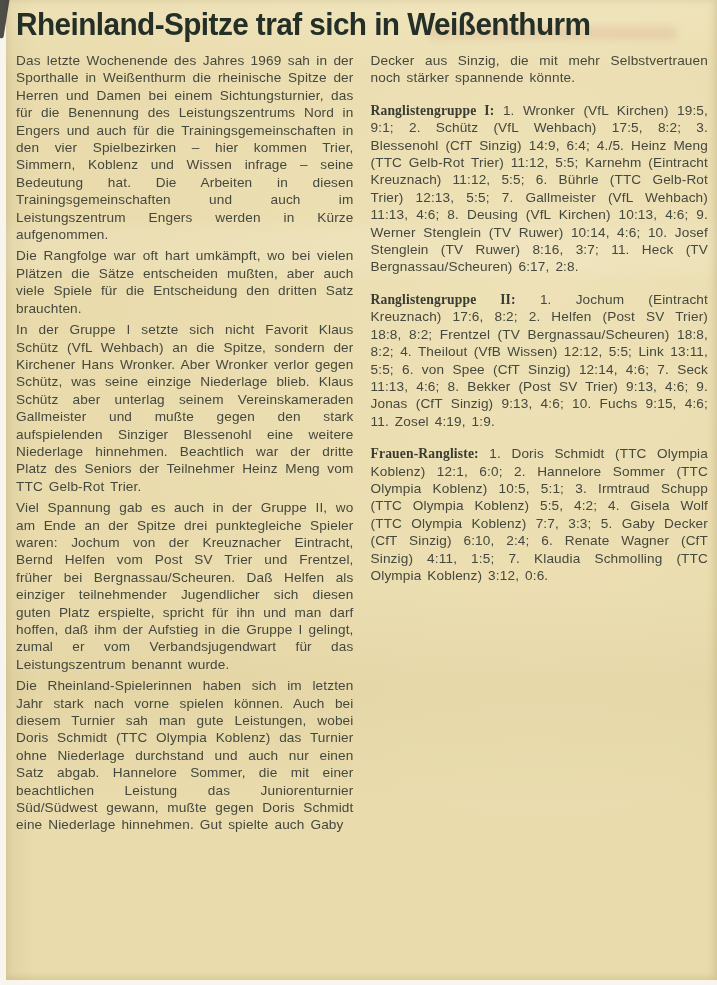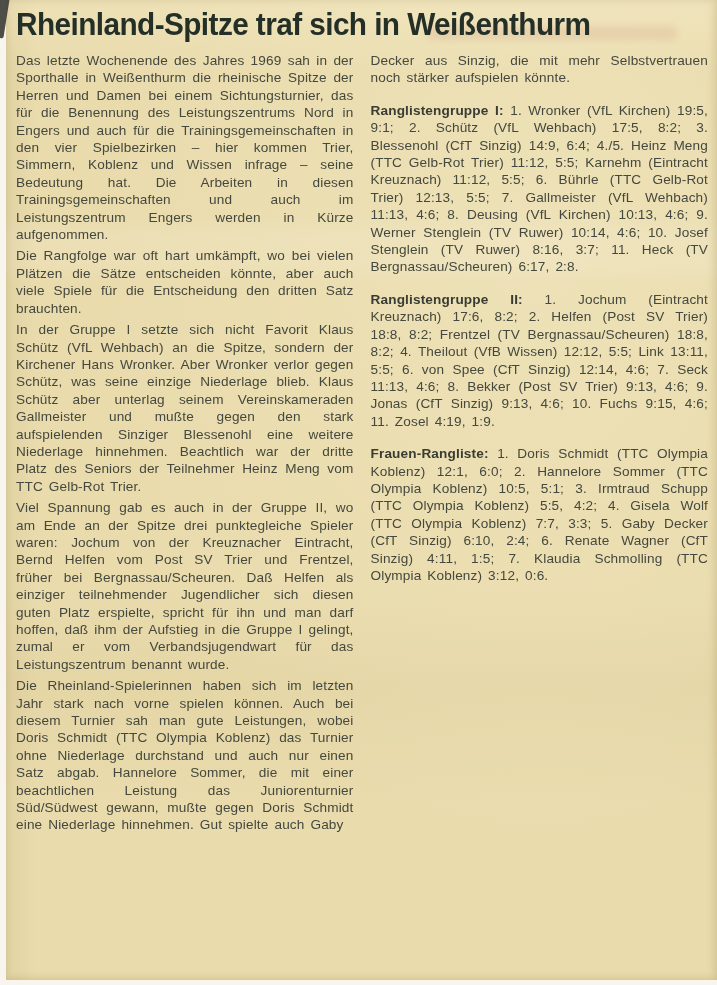--- a/index.html
+++ b/index.html
@@ -58,42 +58,42 @@
   .col p {
     margin: 0 0 4px 0;
     font-size: 13.6px;
     line-height: 17.4px;
     text-align: justify;
     color: #45483e;
     letter-spacing: 0.15px;
     word-spacing: 2px;
   }
   .col p.rank-para { margin-top: 15px; }
-  .rank-label { font-weight: bold; color: #393c33; }
+  .rank-label { font-weight: bold; color: #393c33; font-family: Liberation Serif, serif; }
 </style>
 </head>
 <body>
 
 <div class="paper">
   <div class="print-bleed"></div>
 
   <h1 class="headline">Rheinland-Spitze traf sich in Weißenthurm</h1>
 
   <div class="columns">
 
     <div class="col">
       <p>Das letzte Wochenende des Jahres 1969 sah in der Sporthalle in Weißenthurm die rheinische Spitze der Herren und Damen bei einem Sichtungsturnier, das für die Benennung des Leistungszentrums Nord in Engers und auch für die Trainingsgemeinschaften in den vier Spielbezirken – hier kommen Trier, Simmern, Koblenz und Wissen infrage – seine Bedeutung hat. Die Arbeiten in diesen Trainingsgemeinschaften und auch im Leistungszentrum Engers werden in Kürze aufgenommen.</p>
-      <p>Die Rangfolge war oft hart umkämpft, wo bei vielen Plätzen die Sätze entscheiden könnte, aber auch viele Spiele für die Entscheidung den dritten Satz brauchten.</p>
+      <p>Die Rangfolge war oft hart umkämpft, wo bei vielen Plätzen die Sätze entscheiden mußten, aber auch viele Spiele für die Entscheidung den dritten Satz brauchten.</p>
       <p>In der Gruppe I setzte sich nicht Favorit Klaus Schütz (VfL Wehbach) an die Spitze, sondern der Kirchener Hans Wronker. Aber Wronker verlor gegen Schütz, was seine einzige Niederlage blieb. Klaus Schütz aber unterlag seinem Vereinskameraden Gallmeister und mußte gegen den stark aufspielenden Sinziger Blessenohl eine weitere Niederlage hinnehmen. Beachtlich war der dritte Platz des Seniors der Teilnehmer Heinz Meng vom TTC Gelb-Rot Trier.</p>
       <p>Viel Spannung gab es auch in der Gruppe II, wo am Ende an der Spitze drei punktegleiche Spieler waren: Jochum von der Kreuznacher Eintracht, Bernd Helfen vom Post SV Trier und Frentzel, früher bei Bergnassau/Scheuren. Daß Helfen als einziger teilnehmender Jugendlicher sich diesen guten Platz erspielte, spricht für ihn und man darf hoffen, daß ihm der Aufstieg in die Gruppe I gelingt, zumal er vom Verbandsjugendwart für das Leistungszentrum benannt wurde.</p>
       <p>Die Rheinland-Spielerinnen haben sich im letzten Jahr stark nach vorne spielen können. Auch bei diesem Turnier sah man gute Leistungen, wobei Doris Schmidt (TTC Olympia Koblenz) das Turnier ohne Niederlage durchstand und auch nur einen Satz abgab. Hannelore Sommer, die mit einer beachtlichen Leistung das Juniorenturnier Süd/Südwest gewann, mußte gegen Doris Schmidt eine Niederlage hinnehmen. Gut spielte auch Gaby</p>
     </div>
 
     <div class="col">
-      <p>Decker aus Sinzig, die mit mehr Selbstvertrauen noch stärker aufspielen könnte.</p>
+      <p>Decker aus Sinzig, die mit mehr Selbstvertrauen noch stärker spannende könnte.</p>
 
       <p class="rank-para"><span class="rank-label">Ranglistengruppe I:</span> <span>1. Wronker (VfL Kirchen) 19:5, 9:1; 2. Schütz (VfL Wehbach) 17:5, 8:2; 3. Blessenohl (CfT Sinzig) 14:9, 6:4; 4./5. Heinz Meng (TTC Gelb-Rot Trier) 11:12, 5:5; Karnehm (Eintracht Kreuznach) 11:12, 5:5; 6. Bührle (TTC Gelb-Rot Trier) 12:13, 5:5; 7. Gallmeister (VfL Wehbach) 11:13, 4:6; 8. Deusing (VfL Kirchen) 10:13, 4:6; 9. Werner Stenglein (TV Ruwer) 10:14, 4:6; 10. Josef Stenglein (TV Ruwer) 8:16, 3:7; 11. Heck (TV Bergnassau/Scheuren) 6:17, 2:8.</span></p>
 
       <p class="rank-para"><span class="rank-label">Ranglistengruppe II:</span> <span>1. Jochum (Eintracht Kreuznach) 17:6, 8:2; 2. Helfen (Post SV Trier) 18:8, 8:2; Frentzel (TV Bergnassau/Scheuren) 18:8, 8:2; 4. Theilout (VfB Wissen) 12:12, 5:5; Link 13:11, 5:5; 6. von Spee (CfT Sinzig) 12:14, 4:6; 7. Seck 11:13, 4:6; 8. Bekker (Post SV Trier) 9:13, 4:6; 9. Jonas (CfT Sinzig) 9:13, 4:6; 10. Fuchs 9:15, 4:6; 11. Zosel 4:19, 1:9.</span></p>
 
       <p class="rank-para"><span class="rank-label">Frauen-Rangliste:</span> <span>1. Doris Schmidt (TTC Olympia Koblenz) 12:1, 6:0; 2. Hannelore Sommer (TTC Olympia Koblenz) 10:5, 5:1; 3. Irmtraud Schupp (TTC Olympia Koblenz) 5:5, 4:2; 4. Gisela Wolf (TTC Olympia Koblenz) 7:7, 3:3; 5. Gaby Decker (CfT Sinzig) 6:10, 2:4; 6. Renate Wagner (CfT Sinzig) 4:11, 1:5; 7. Klaudia Schmolling (TTC Olympia Koblenz) 3:12, 0:6.</span></p>
     </div>
 
   </div>
 </div>

